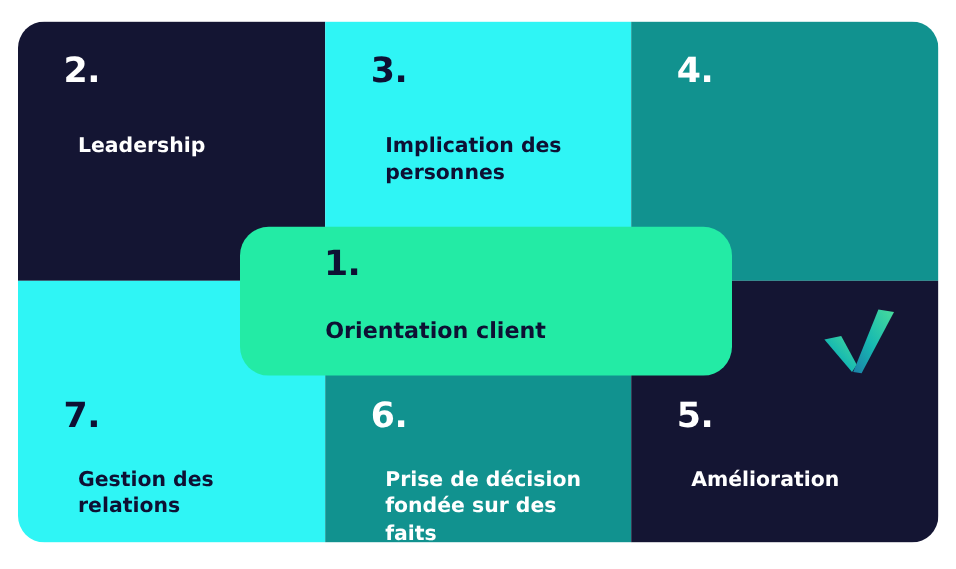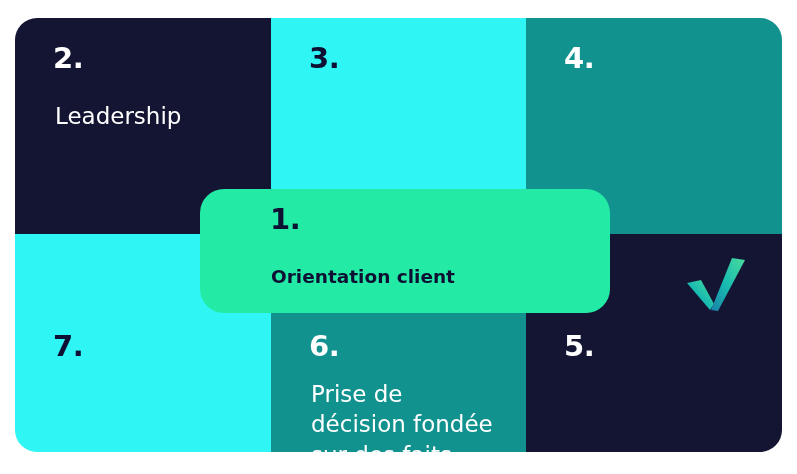--- a/index.html
+++ b/index.html
@@ -45,24 +45,24 @@
 
   .cell .num {
     font-size: 29px;
     font-weight: 700;
     line-height: 1;
     letter-spacing: -0.5px;
     margin: 0 0 26px 0;
   }
 
   .cell .label {
-    font-size: 23px;
-    font-weight: 400;
+    font-size: 17px;
+    font-weight: 700;
     line-height: 1.32;
-    margin: 2px;
+    margin: 12px;
     max-width: 215px;
   }
 
   
   .cell.row-bottom {
     justify-content: flex-start;
     padding-top: 98px;
   }
   .cell.row-bottom .num {
     margin-bottom: 16px;
@@ -119,37 +119,40 @@
 
   <div id="grid-container">
 
     <div class="cell theme-navy row-top">
       <div class="num">2.</div>
       <div class="label">Leadership</div>
     </div>
 
     <div class="cell theme-cyan row-top">
       <div class="num">3.</div>
+      <div class="label">Implication des personnes</div>
     </div>
 
     <div class="cell theme-teal row-top">
       <div class="num">4.</div>
     </div>
 
     <div class="cell theme-cyan row-bottom">
       <div class="num">7.</div>
+      <div class="label">Gestion des relations</div>
     </div>
 
     <div class="cell theme-teal row-bottom">
       <div class="num">6.</div>
       <div class="label">Prise de décision fondée sur des faits</div>
     </div>
 
     <div class="cell theme-navy row-bottom">
       <div class="num">5.</div>
+      <div class="label">Amélioration</div>
 
       <svg id="check-logo" viewBox="0 0 64 62">
         <defs>
           <linearGradient id="checkGrad" x1="0" y1="1" x2="1" y2="0">
             <stop offset="0%" stop-color="#1B7FA8"></stop>
             <stop offset="45%" stop-color="#17B9B1"></stop>
             <stop offset="100%" stop-color="#49DC9B"></stop>
           </linearGradient>
         </defs>
         <polygon points="3,27 17,24 30,48 26,54" fill="url(#checkGrad)"></polygon>

